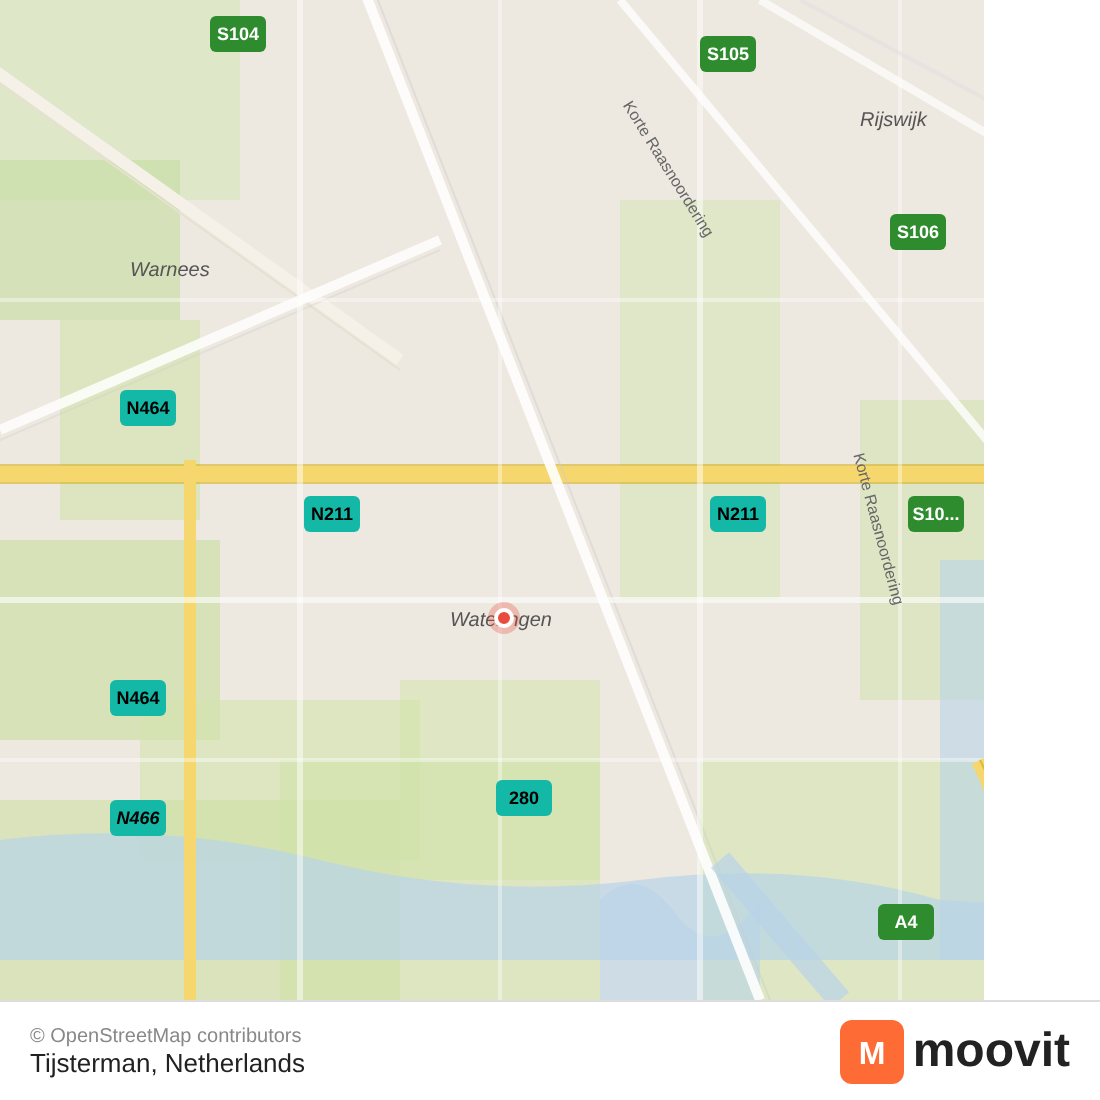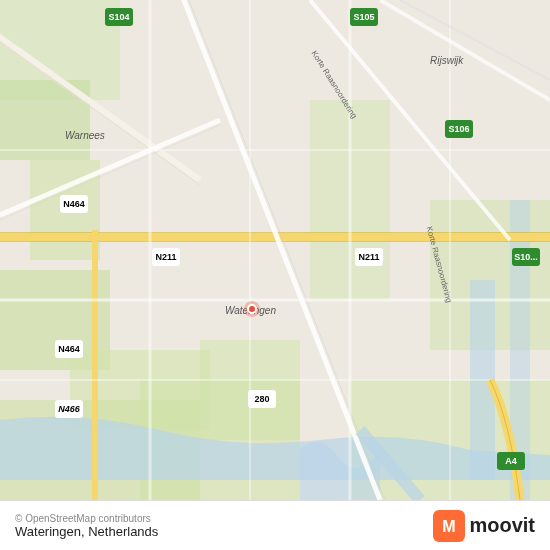--- a/index.html
+++ b/index.html
@@ -6,42 +6,42 @@
 
     body {
       width: 550px;
       height: 550px;
       overflow: hidden;
       font-family: Arial, sans-serif;
       position: relative;
     }
 
     #map-container {
-      width: 550px;
+      width: 492px;
       height: 500px;
       position: relative;
       overflow: hidden;
       background-color: #e8e0d8;
     }
 
     
     .route-badge {
       position: absolute;
       width: 28px;
       height: 18px;
       border-radius: 3px;
       display: flex;
       align-items: center;
       justify-content: center;
       font-size: 9px;
       font-weight: bold;
       color: white;
     }
     .route-badge.green { background: #2e8b2e; }
-    .route-badge.yellow { background: #ffffff; color: #000; }
+    .route-badge.yellow { background: #14b8a6; color: #000; }
 
     
     #popup-card {
       position: absolute;
       top: 130px;
       left: 155px;
       width: 200px;
       background: #2eaa6e;
       border-radius: 12px;
       padding: 20px 15px 15px;
@@ -124,21 +124,21 @@
       font-weight: 500;
     }
 
     .moovit-logo {
       display: flex;
       align-items: center;
       gap: 4px;
     }
 
     .moovit-text {
-      font-size: 20px;
+      font-size: 24px;
       font-weight: bold;
       color: #222;
     }
 
     
     .area-label {
       position: absolute;
       font-size: 10px;
       color: #555;
       font-style: italic;
@@ -200,22 +200,22 @@
     <path d="M 490 380 Q 510 420 520 500" stroke="#c8a000" stroke-width="1" fill="none" opacity="0.5"></path>
 
     <line x1="380" y1="0" x2="550" y2="100" stroke="#ffffff" stroke-width="4" opacity="0.7"></line>
     <line x1="400" y1="0" x2="550" y2="80" stroke="#e0e0e0" stroke-width="2" opacity="0.5"></line>
 
     <line x1="360" y1="430" x2="420" y2="500" stroke="#b8d4e8" stroke-width="12" opacity="0.7"></line>
 
   </svg>
 
   <div class="route-badge green" style="top:8px;left:105px;">S104</div>
-  <div class="route-badge green" style="top:8px;left:350px;">S105</div>
-  <div class="route-badge green" style="top:120px;left:445px;">S106</div>
+  <div class="route-badge green" style="top:18px;left:350px;">S105</div>
+  <div class="route-badge green" style="top:107px;left:445px;">S106</div>
   <div class="route-badge green" style="top:248px;right:10px;margin-left:36px;">S10...</div>
   <div class="route-badge yellow" style="top:248px;left:152px;">N211</div>
   <div class="route-badge yellow" style="top:248px;left:355px;">N211</div>
   <div class="route-badge yellow" style="top:195px;left:60px;">N464</div>
   <div class="route-badge yellow" style="top:340px;left:55px;">N464</div>
   <div class="route-badge yellow" style="top:400px;left:55px;font-style:italic;">N466</div>
   <div class="route-badge yellow" style="top:390px;left:248px;">280</div>
   <div class="route-badge green" style="bottom:30px;right:25px;">A4</div>
 
   <div class="area-label" style="top:305px;left:225px;">Wateringen</div>
@@ -226,21 +226,21 @@
   <div style="position:absolute;top:260px;left:400px;font-size:8px;color:#666;transform:rotate(75deg);white-space:nowrap;">Korte Raasnoordering</div>
 
 
   <div class="location-dot"></div>
 
 </div>
 
 <div id="bottom-bar">
   <div class="bottom-left">
     <span class="copyright-text">© OpenStreetMap contributors</span>
-    <span class="location-name">Wateringen, Netherlands</span>
+    <span class="location-name">Tijsterman, Netherlands</span>
   </div>
 
   <div class="moovit-logo">
 
     <svg width="32" height="32" viewBox="0 0 32 32">
       <rect width="32" height="32" rx="6" fill="#FF6B35"></rect>
       <text x="16" y="22" font-size="16" font-weight="bold" fill="white" text-anchor="middle" font-family="Arial">M</text>
     </svg>
     <span class="moovit-text">moovit</span>
   </div>

